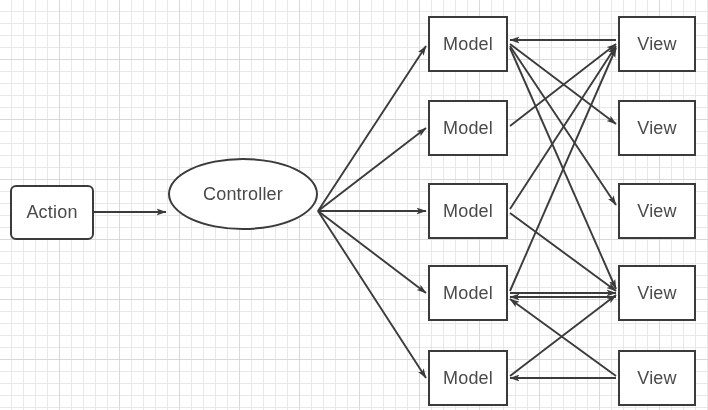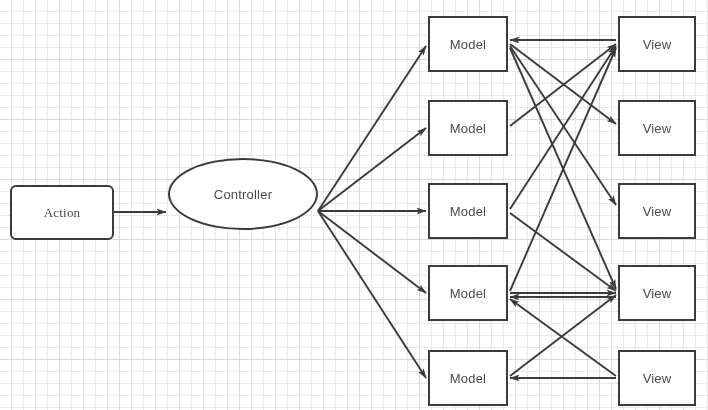--- a/index.html
+++ b/index.html
@@ -26,21 +26,21 @@
     background-position: -1px -1px, -1px -1px, -1px -1px, -1px -1px;
   }
   #edges{position:absolute;left:0;top:0;width:708px;height:410px;}
   .node{
     position:absolute;
     box-sizing:border-box;
     background:#ffffff;
     border:2px solid #3b3b3b;
     display:flex;align-items:center;justify-content:center;
     color:#4a4a4a;
-    font-size:13px;
+    font-size:18px;
     letter-spacing:.2px;
     z-index:5;
   }
   .node.rounded{border-radius:6px;}
   .node.ellipse{border-radius:50%;}
   .node span{pointer-events:none;}
 </style>
 </head>
 <body>
 
@@ -67,21 +67,21 @@
         <line x1="510" y1="213" x2="616" y2="291" stroke="#3b3b3b" stroke-width="1.9" marker-end="url(#arrow)"></line>
         <line x1="510" y1="291" x2="616" y2="48" stroke="#3b3b3b" stroke-width="1.9" marker-end="url(#arrow)"></line>
         <line x1="510" y1="293" x2="616" y2="293" stroke="#3b3b3b" stroke-width="1.9" marker-end="url(#arrow)"></line>
         <line x1="616" y1="297" x2="510" y2="297" stroke="#3b3b3b" stroke-width="1.9" marker-end="url(#arrow)"></line>
         <line x1="510" y1="376" x2="616" y2="295" stroke="#3b3b3b" stroke-width="1.9" marker-end="url(#arrow)"></line>
         <line x1="616" y1="376" x2="510" y2="299" stroke="#3b3b3b" stroke-width="1.9" marker-end="url(#arrow)"></line>
         <line x1="616" y1="378" x2="510" y2="378" stroke="#3b3b3b" stroke-width="1.9" marker-end="url(#arrow)"></line>
       </g>
   </svg>
   <div id="node-layer">
-      <div class="node rounded" style="left: 10px; top: 185px; width: 104px; height: 55px; font-family: Liberation Serif, serif;">
+      <div class="node rounded" style="left: 10px; top: 185px; width: 84px; height: 55px;">
         <span>Action</span>
       </div>
       <div class="node ellipse" style="left: 168px; top: 158px; width: 150px; height: 72px;">
         <span>Controller</span>
       </div>
       <div class="node" style="left: 428px; top: 16px; width: 80px; height: 56px;">
         <span>Model</span>
       </div>
       <div class="node" style="left: 428px; top: 100px; width: 80px; height: 56px;">
         <span>Model</span>

